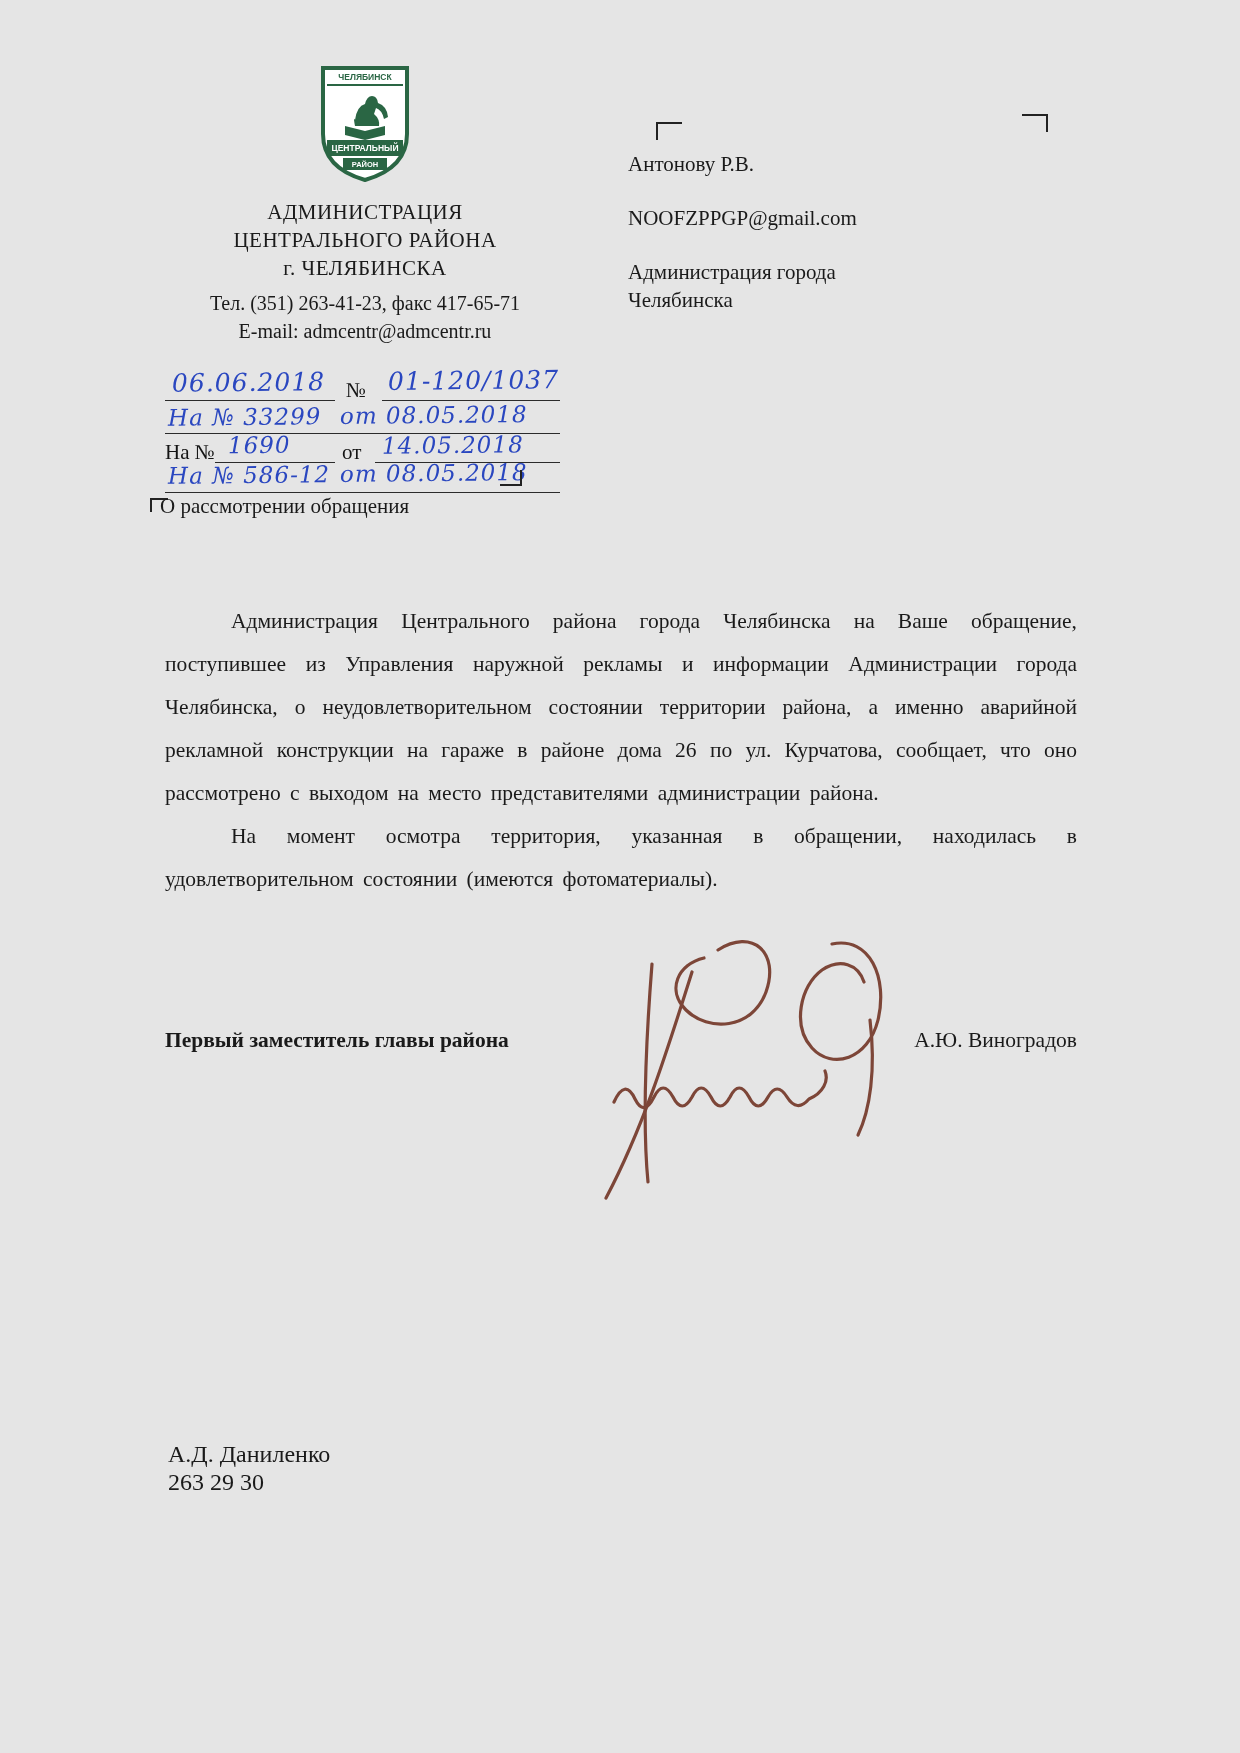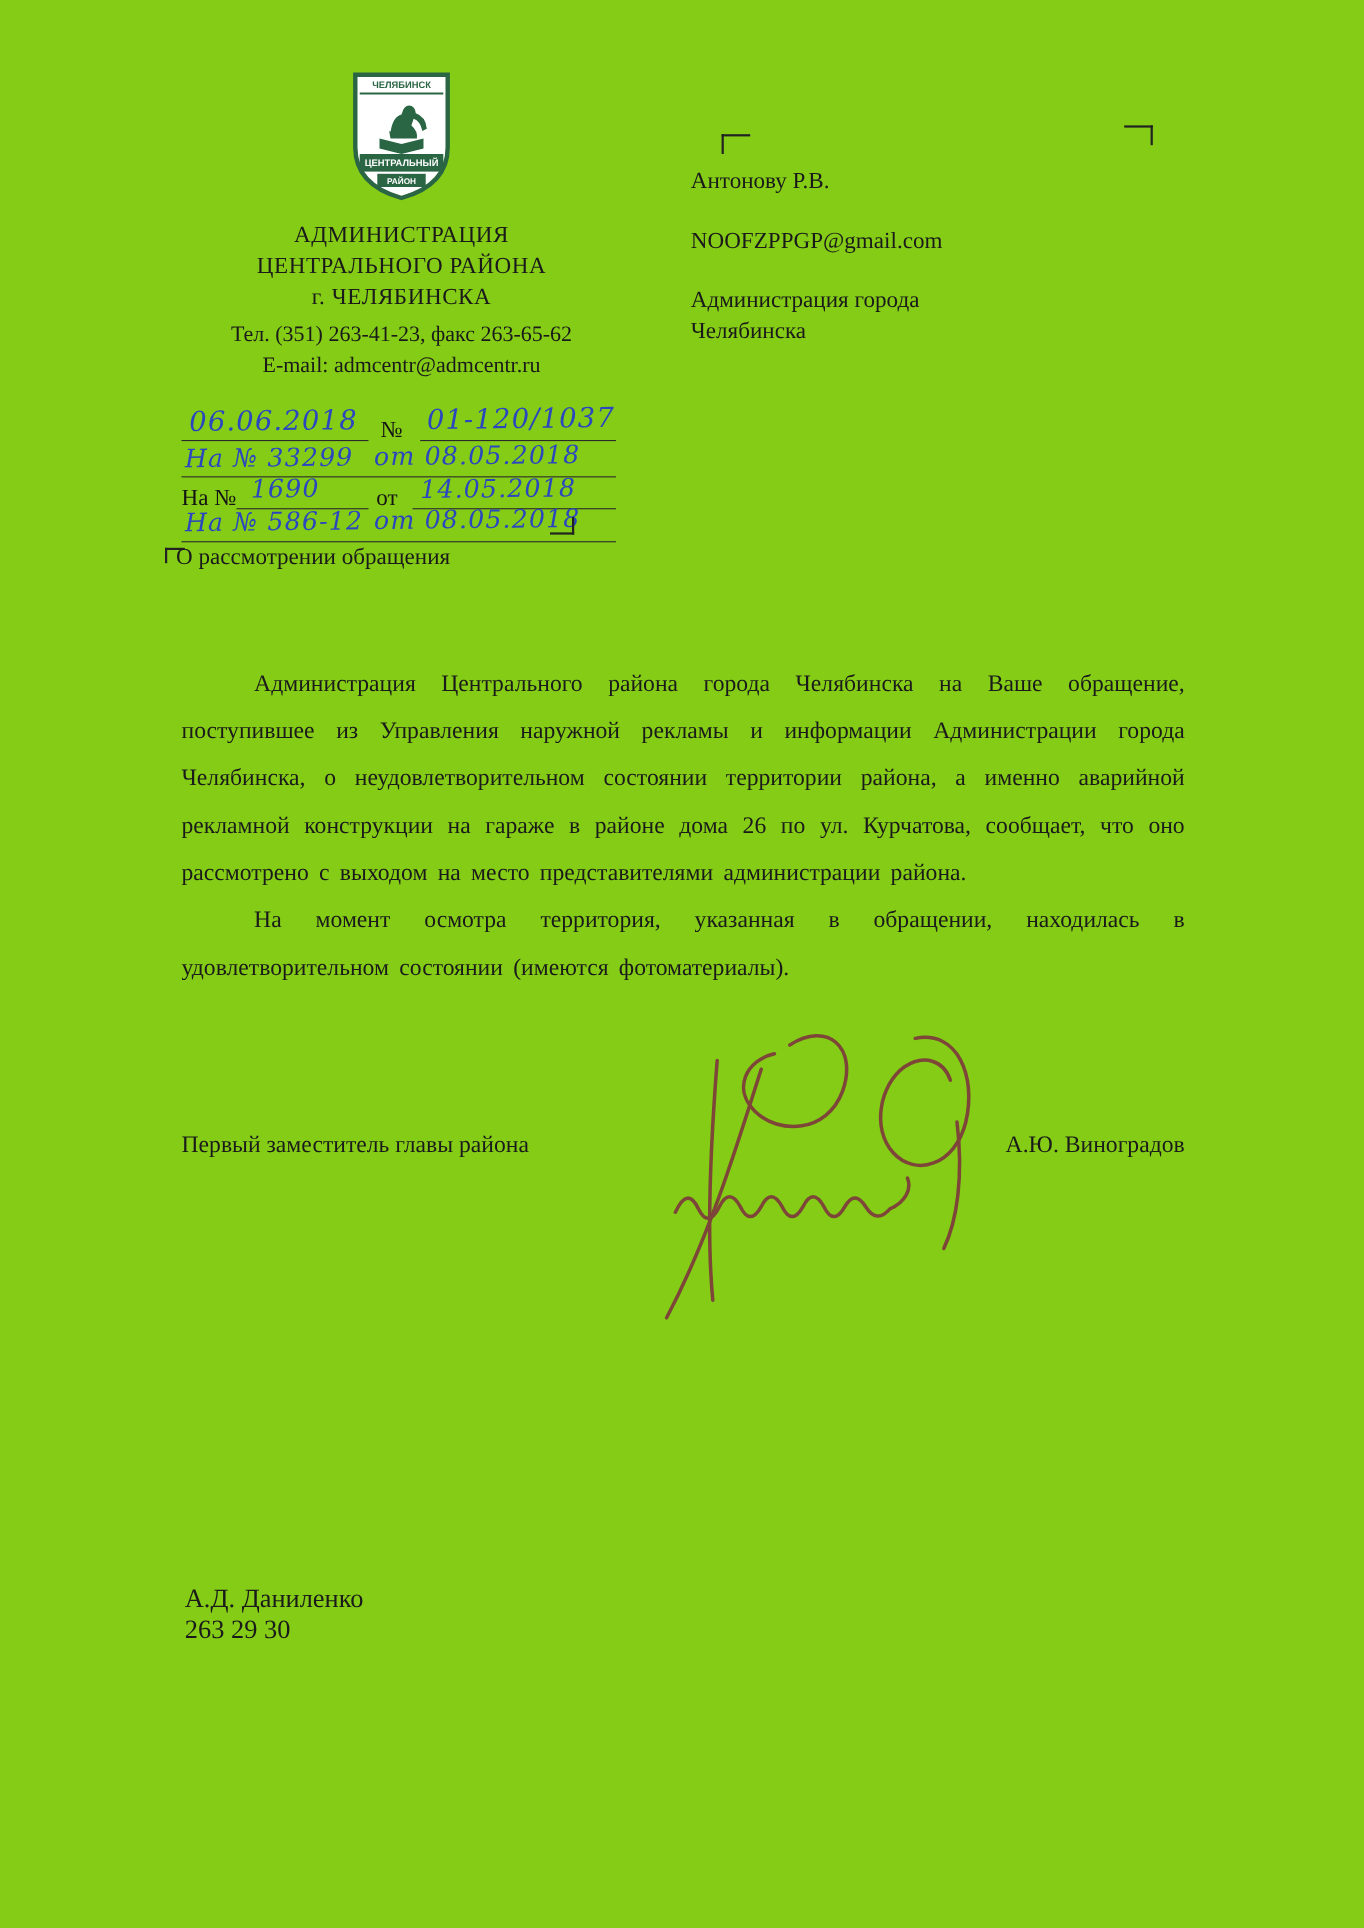--- a/index.html
+++ b/index.html
@@ -1,19 +1,19 @@
 <!DOCTYPE html>
 <html><head>
 <meta charset="utf-8">
 <style>
   html,body{margin:0;padding:0;background:#ffffff;}
   .page{
     position:relative;
     width:1240px;height:1753px;
-    background:#84cc16;
+    background:#e5e5e5;
     font-family:"Liberation Serif", serif;
     color:#1a1a1a;
     overflow:hidden;
   }
   
   .letterhead{
     position:absolute;left:140px;top:64px;width:450px;
     text-align:center;
   }
   .emblem-wrap{width:96px;margin:0 auto 10px auto;}
@@ -53,21 +53,21 @@
   .body-text p{
     margin:0;
     font-size:21.5px;
     line-height:43px;
     text-align:justify;
     text-indent:66px;
     word-spacing:4px;
   }
   
   .sig-row{position:absolute;left:165px;top:1028px;width:912px;font-size:21.5px;}
-  .sig-pos{position:absolute;left:0;top:0;}
+  .sig-pos{position:absolute;left:0;top:0;font-weight:bold;}
   .sig-name{position:absolute;right:0;top:0;}
   .sig-scribble{position:absolute;left:540px;top:930px;width:370px;height:300px;}
   
   .footer{position:absolute;left:168px;top:1440px;font-size:24px;line-height:28px;}
 </style>
 </head>
 <body>
 
 <div class="page">
 
@@ -83,21 +83,21 @@
         <rect x="10" y="76" width="76" height="16" fill="#2a6644"></rect>
         <text x="48" y="87" text-anchor="middle" font-size="8.5" font-family="Liberation Sans, sans-serif" fill="#ffffff" font-weight="bold">ЦЕНТРАЛЬНЫЙ</text>
         <rect x="26" y="94" width="44" height="12" fill="#2a6644"></rect>
         <text x="48" y="103" text-anchor="middle" font-size="7.5" font-family="Liberation Sans, sans-serif" fill="#ffffff" font-weight="bold">РАЙОН</text>
       </svg>
     </div>
     <div class="org-line">АДМИНИСТРАЦИЯ</div>
     <div class="org-line">ЦЕНТРАЛЬНОГО РАЙОНА</div>
     <div class="org-line">г. ЧЕЛЯБИНСКА</div>
     <div class="contact-block">
-      <div class="contact-line">Тел. (351) 263-41-23, факс 263-65-62</div>
+      <div class="contact-line">Тел. (351) 263-41-23, факс 417-65-71</div>
       <div class="contact-line">E-mail: admcentr@admcentr.ru</div>
     </div>
   </div>
 
   <div class="corner tl" style="left:656px;top:122px;"></div>
   <div class="corner tr" style="left:1022px;top:114px;"></div>
 
   <div class="recipient">
     <div class="r-item">Антонову Р.В.</div>
     <div class="r-item">NOOFZPPGP@gmail.com</div>

